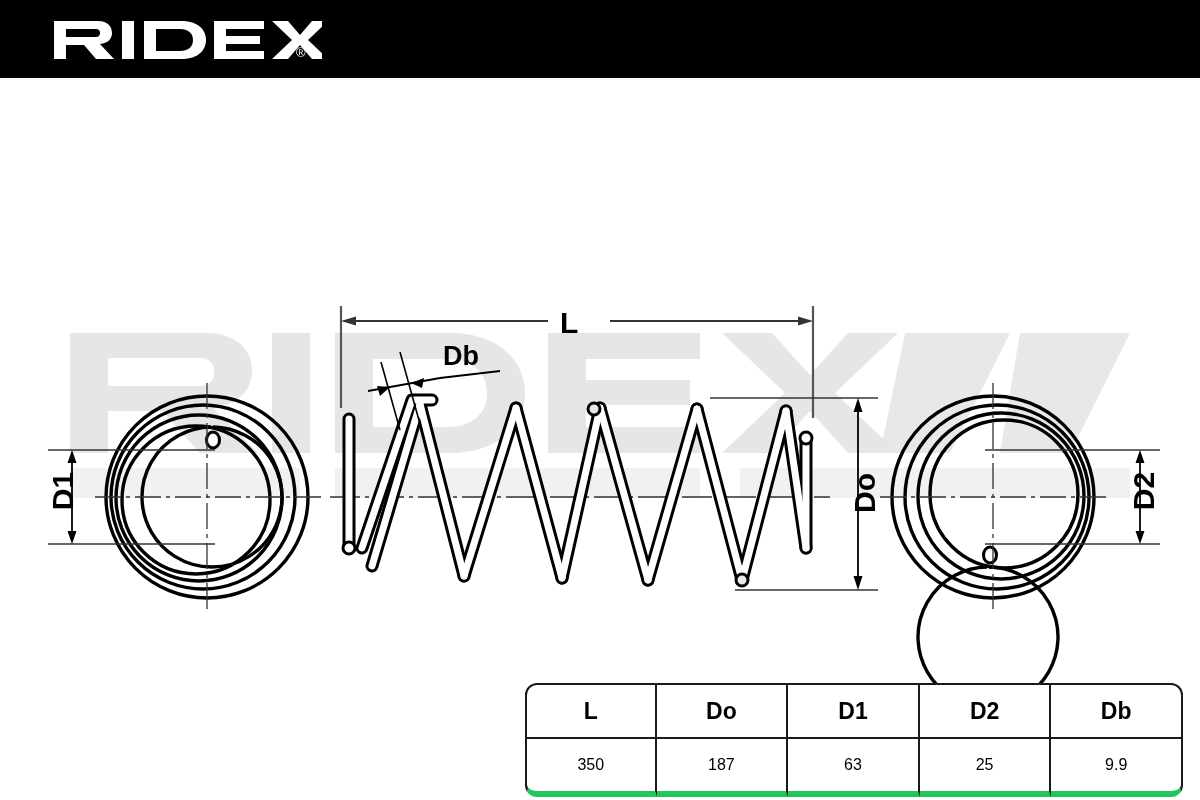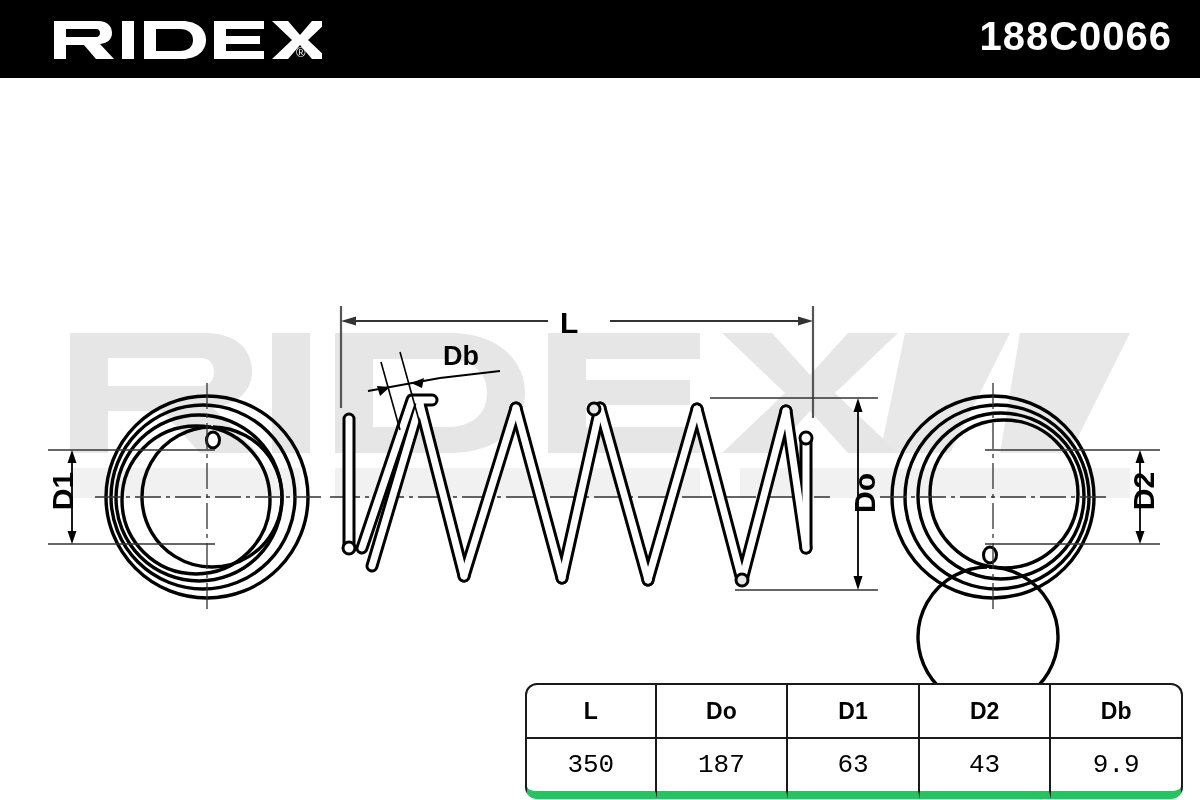--- a/index.html
+++ b/index.html
@@ -110,25 +110,24 @@
     vertical-align: middle;
     color: #000000;
     background: #ffffff;
   }
   table.spec tr.head td {
     font-size: 23px;
     font-weight: bold;
     height: 50px;
   }
   table.spec tr.vals td {
-    font-size: 26px;
+    font-size: 16px;
     font-weight: normal;
     height: 50px;
-    border-bottom: 8px solid #22c55e;
-    font-family: Liberation Mono, monospace;
+    border-bottom: 6px solid #22c55e;
   }
   table.spec tr.head td:first-child {
     border-top-left-radius: 12px;
   }
   table.spec tr.head td:last-child {
     border-top-right-radius: 12px;
   }
   table.spec tr.vals td:first-child {
     border-bottom-left-radius: 12px;
   }
@@ -157,21 +156,20 @@
 
         <path d="M92,4 L130,4 C146,4 154,13 154,23 C154,33 146,42 130,42 L92,42 Z M104,12 L104,34 L128,34 C136,34 141,30 141,23 C141,16 136,12 128,12 Z"></path>
 
         <path d="M162,4 L212,4 L212,12 L174,12 L174,19 L208,19 L208,27 L174,27 L174,34 L212,34 L212,42 L162,42 Z"></path>
 
         <path d="M220,4 L236,4 L248,18 L260,4 L276,4 L256,23 L276,42 L260,42 L248,28 L236,42 L220,42 L240,23 Z"></path>
       </g>
     </svg>
     <span id="brand-reg">®</span>
 
-    <div id="part-number">188C0066</div>
   </div>
 
   <div id="drawing-area">
     <svg id="drawing-svg" width="1200" height="722" viewBox="0 0 1200 722">
 
       <g fill="#e6e6e6">
 
         <path d="M70,255 L205,255 C238,255 252,273 252,293 C252,313 238,326 213,330 L258,375 L200,375 L162,333 L108,333 L108,375 L70,375 Z M108,280 L108,308 L200,308 C210,308 214,302 214,294 C214,286 210,280 200,280 Z" transform="translate(0,0)"></path>
 
         <rect x="272" y="255" width="38" height="120"></rect>
@@ -327,20 +325,20 @@
           <td>L</td>
           <td>Do</td>
           <td>D1</td>
           <td>D2</td>
           <td>Db</td>
         </tr>
         <tr class="vals">
           <td>350</td>
           <td>187</td>
           <td>63</td>
-          <td>43</td>
+          <td>25</td>
           <td>9.9</td>
         </tr>
       </tbody>
     </table>
   </div>
 
 </div>
 
 </body></html>

